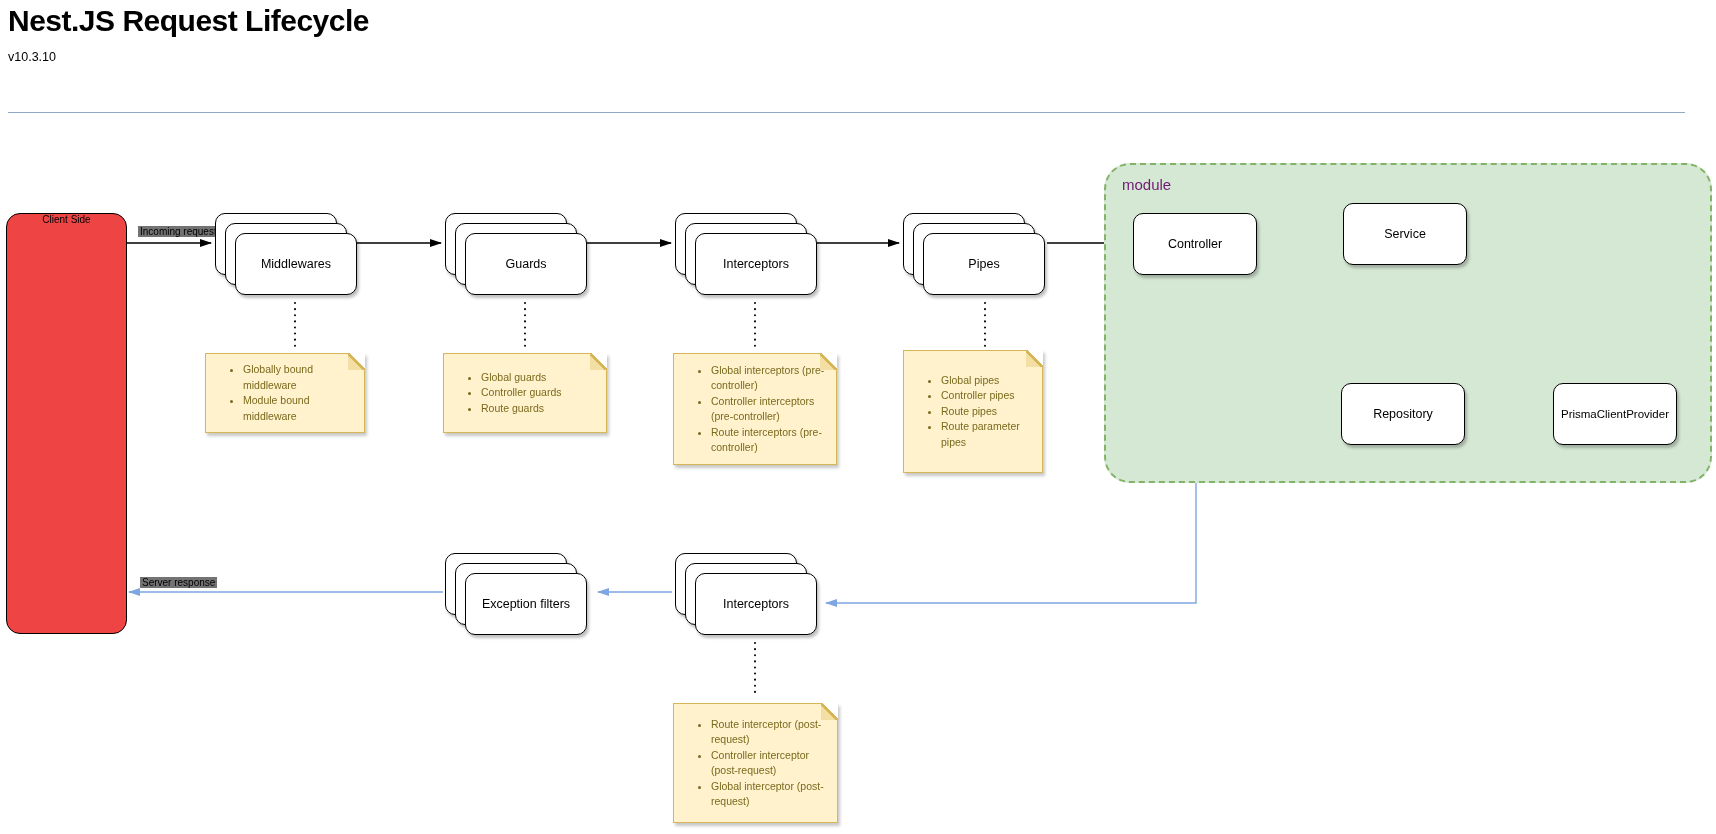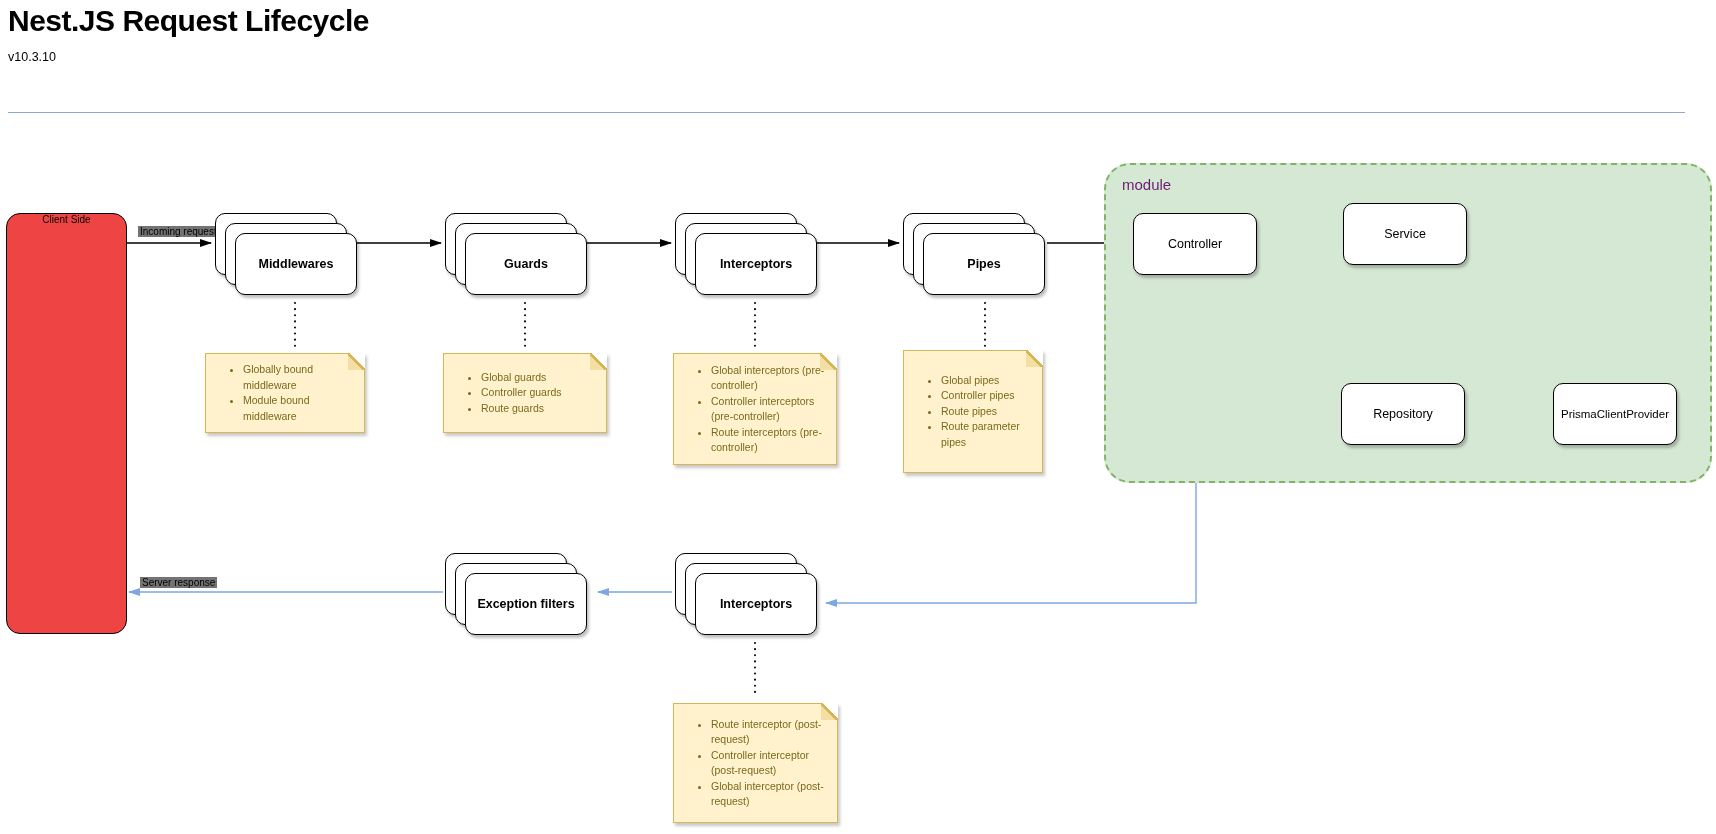--- a/index.html
+++ b/index.html
@@ -18,21 +18,21 @@
   .flow-label{position:absolute;font-size:10px;color:#000;background:#737373;padding:0 2px;}
 
   .client-box{position:absolute;left:6px;top:213px;width:119px;height:419px;background:#ef4444;border:1px solid #000;
     border-radius:14px;display:flex;align-items:flex-start;justify-content:center;font-size:10px;}
 
   .stack{position:absolute;width:140px;height:80px;}
   .card{position:absolute;width:120px;height:60px;background:#fff;border:1px solid #000;border-radius:10px;
     box-shadow:2px 3px 3px rgba(0,0,0,0.25);}
   .card.c0{left:0;top:0;}
   .card.c1{left:10px;top:10px;}
-  .card.c2{left:20px;top:20px;display:flex;align-items:center;justify-content:center;font-size:12.5px;text-align:center;font-weight:bold;}
+  .card.c2{left:20px;top:20px;display:flex;align-items:center;justify-content:center;font-size:12.5px;text-align:center;}
 
   .node{position:absolute;width:122px;height:60px;background:#fff;border:1px solid #000;border-radius:10px;
     box-shadow:2px 3px 3px rgba(0,0,0,0.25);display:flex;align-items:center;justify-content:center;font-size:12.5px;}
   .node.small-text{font-size:11.5px;}
 
   .module-box{position:absolute;left:1104px;top:163px;width:608px;height:320px;background:var(--c-module_fill,#D5E8D4);
     border:2px dashed var(--c-module_border,#82B366);border-radius:26px;box-sizing:border-box;}
   .module-label{position:absolute;left:16px;top:11px;font-size:15px;color:#701a75;}
 
   .note{position:absolute;background:var(--c-note_fill,#FFF2CC);border:1px solid var(--c-note_border,#D6B656);

